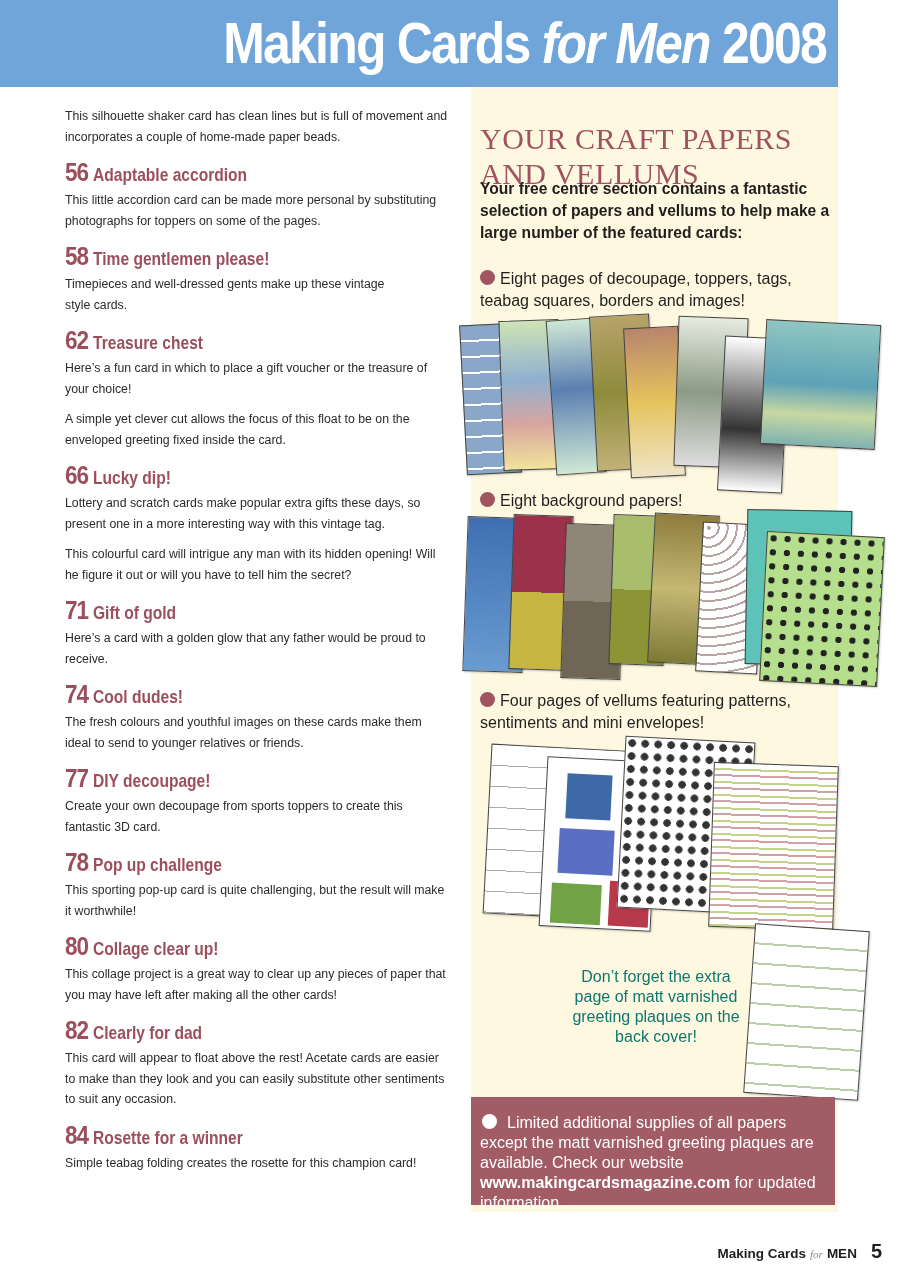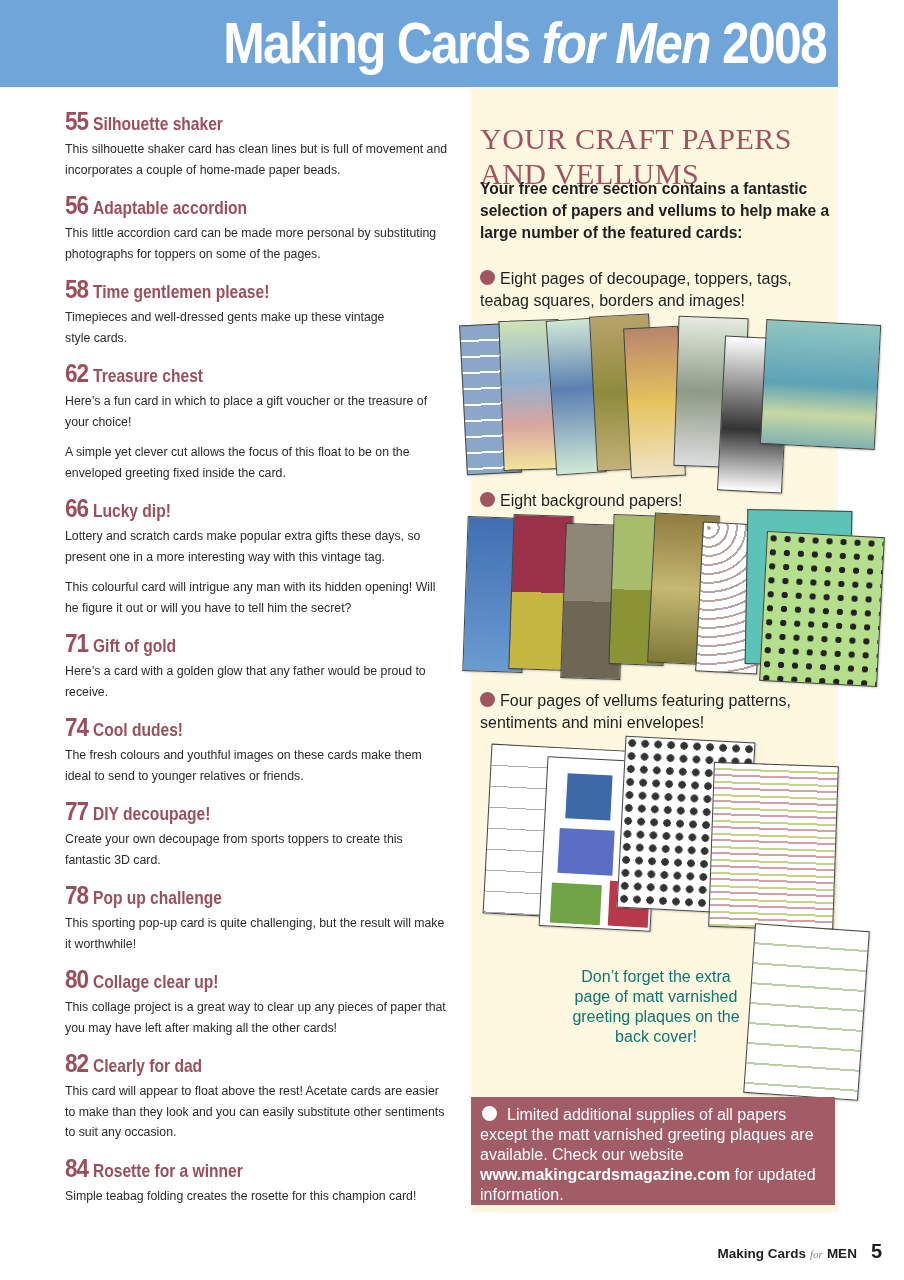--- a/index.html
+++ b/index.html
@@ -42,41 +42,40 @@
   .dot { display: inline-block; width: 15px; height: 15px; border-radius: 50%; background: #a15560; vertical-align: -1px; margin-right: 5px; }
 
   .sheet { position: absolute; background: #fff; border: 1px solid #444; box-shadow: 1px 1px 2px rgba(0,0,0,0.2); overflow: hidden; }
 
   .reminder {
     position: absolute; left: 100px; top: 880px; width: 170px;
     text-align: center; font-size: 16px; line-height: 20px; color: #0f766e;
   }
   .note-box {
     position: absolute; left: 0px; top: 1010px; width: 364px; height: 108px;
-    background: #a15c65; color: #ffffff; padding: 8px 9px;
+    background: #a15c65; color: #ffffff; padding: 16px 9px;
     font-size: 16px; line-height: 20px;
   }
   .note-box .wdot { display: inline-block; width: 15px; height: 15px; border-radius: 50%; background: #fff; vertical-align: -1px; margin-right: 10px; margin-left: 2px; }
   .note-box b { font-weight: bold; }
 
   .footer { position: absolute; right: 22px; top: 1236px; display: flex; align-items: baseline; color: #1e1e1e; }
   .footer-mag { font-weight: bold; font-size: 13.5px; }
   .footer-for { font-family: "Liberation Serif", serif; font-style: italic; font-size: 11px; color: #888; margin: 12px 4px; }
   .footer-page { font-weight: bold; font-size: 20px; margin-left: 14px; }
 </style>
 </head>
 <body>
 
 <div class="header">
   <div class="header-title"><span>Making Cards </span><span class="it">for Men</span><span> 2008</span></div>
 </div>
 
 <div class="left-col">
   <div class="entry">
-    <div class="entry-head"><span class="entry-num">55</span>&nbsp;<span class="entry-title">Silhouette shaker</span></div>
     <div class="entry-desc">This silhouette shaker card has clean lines but is full of movement and incorporates a couple of home-made paper beads.</div>
   </div>
   <div class="entry">
     <div class="entry-head"><span class="entry-num">56</span>&nbsp;<span class="entry-title">Adaptable accordion</span></div>
     <div class="entry-desc">This little accordion card can be made more personal by substituting photographs for toppers on some of the pages.</div>
   </div>
   <div class="entry">
     <div class="entry-head"><span class="entry-num">58</span>&nbsp;<span class="entry-title">Time gentlemen please!</span></div>
     <div class="entry-desc" style="width:340px">Timepieces and well-dressed gents make up these vintage style cards.</div>
   </div>

